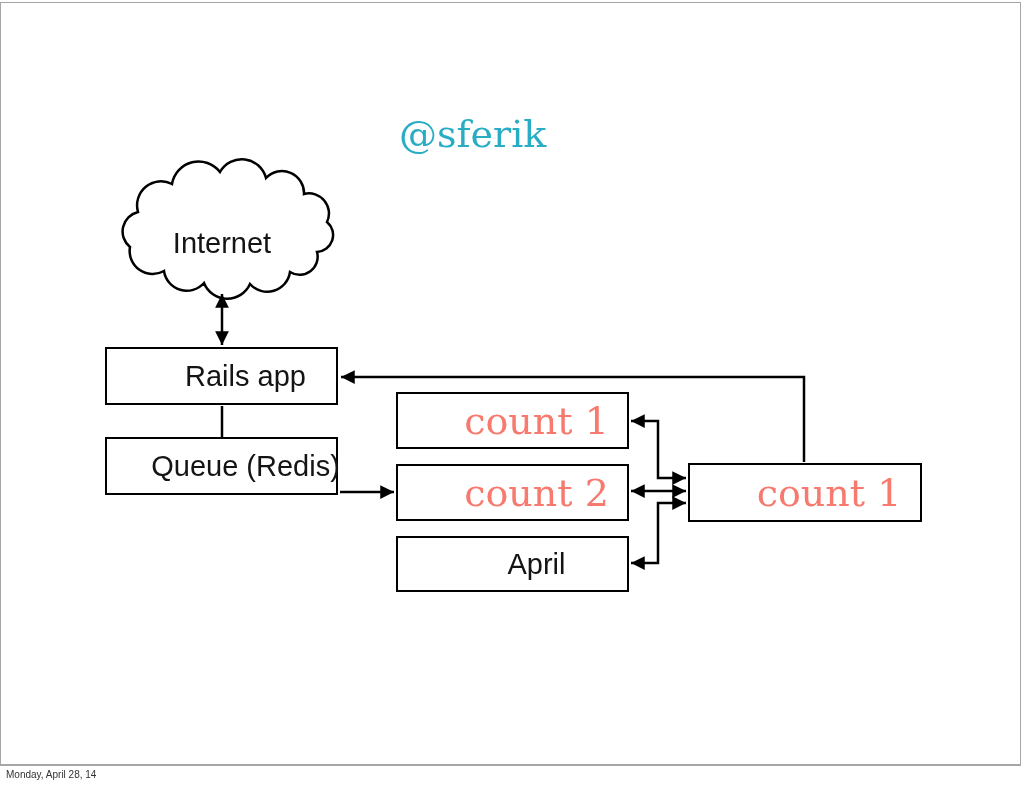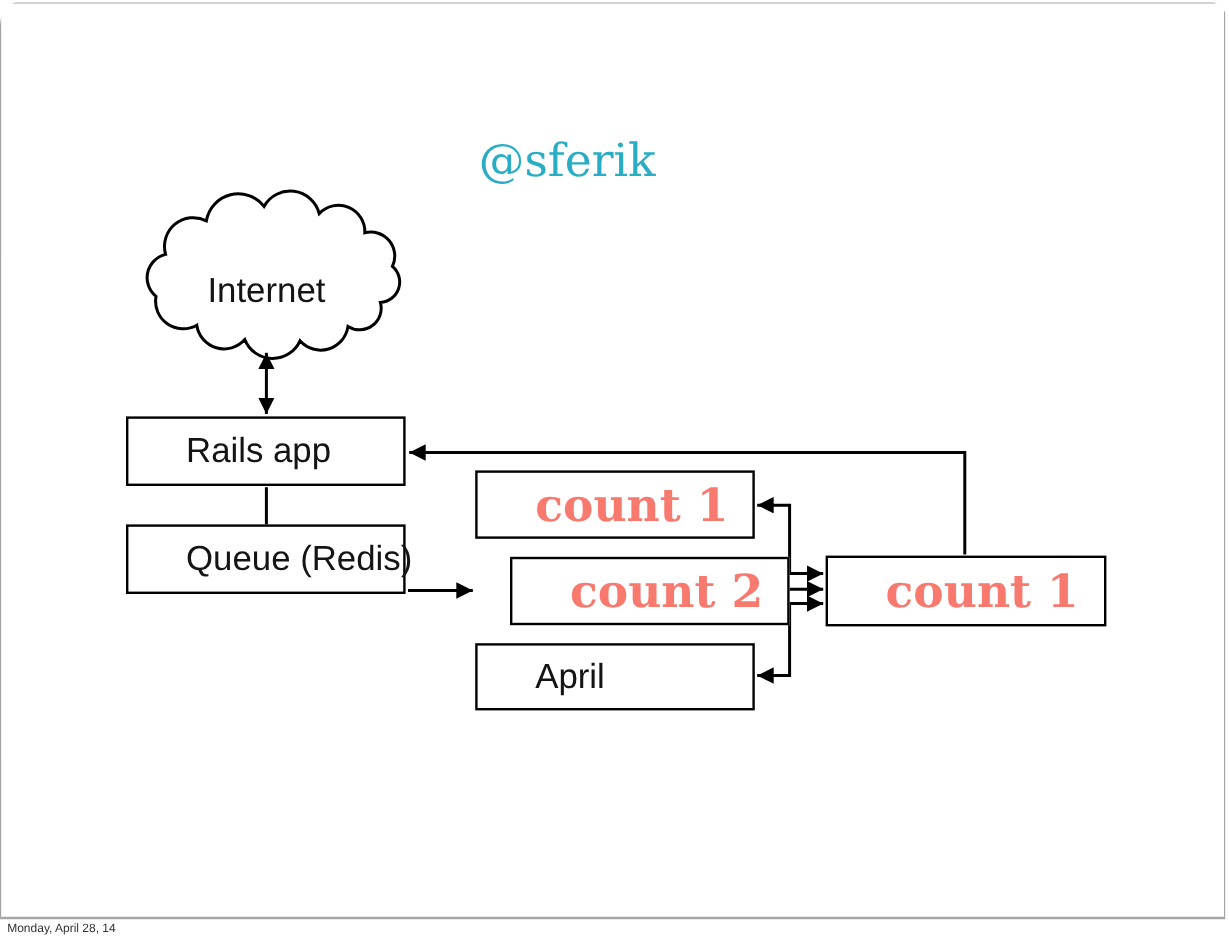--- a/index.html
+++ b/index.html
@@ -10,21 +10,20 @@
     --footer-gray:#333333;
   }
   *{margin:0;padding:0;box-sizing:border-box;}
   html,body{background:#ffffff;}
   .stage{
     position:relative;
     width:1024px;height:788px;
     background:#ffffff;
     font-family:"Liberation Sans",sans-serif;
     overflow:hidden;
-    border-radius:21px;
   }
   .slide-frame{
     position:absolute;left:0;top:2px;
     width:1021px;height:764px;
     border:1px solid var(--frame-gray);
     border-bottom-width:2px;
     background:#ffffff;
   }
   .title-line{
     position:absolute;left:399px;
@@ -37,42 +36,42 @@
   .title-question{top:158px;}
   .title-hashtag{color:var(--accent-salmon);font-weight:bold;}
   .diagram-svg{
     position:absolute;left:0;top:0;width:1024px;height:788px;
     pointer-events:none;
   }
   .node{
     position:absolute;
     background:#ffffff;
     border:2.5px solid #000000;
-    display:flex;align-items:center;
+    display:flex;align-items:center;justify-content:center;
     white-space:nowrap;
     padding-left:48px;
   }
   .node-label-sans{
     font-family:"Liberation Sans",sans-serif;
     font-size:29px;color:#141414;
   }
   .node-label-count{
     font-family:"DejaVu Serif","Liberation Serif",serif;
-    font-size:38px;font-weight:bold;color:var(--accent-salmon);
+    font-size:38px;font-weight:normal;color:var(--accent-salmon);
   }
   .cloud-label{
     position:absolute;left:142px;top:212px;width:160px;height:40px;
     display:flex;align-items:center;justify-content:center;
     font-family:"Liberation Sans",sans-serif;
     font-size:29px;color:#141414;margin-top:11px;
   }
   .node-rails{left:105px;top:347px;width:233px;height:58px;}
   .node-queue{left:105px;top:437px;width:233px;height:58px;}
   .node-count-top{left:396px;top:392px;width:233px;height:57px;}
-  .node-count-middle{left:396px;top:464px;width:233px;height:57px;margin-left:29px;}
+  .node-count-middle{left:396px;top:464px;width:233px;height:57px;}
   .node-worker{left:396px;top:536px;width:233px;height:56px;}
   .node-count-right{left:688px;top:463px;width:234px;height:59px;}
   .footer-date{
     position:absolute;left:6px;top:769px;
     font-family:"Liberation Sans",sans-serif;
     font-size:10px;color:var(--footer-gray);
   }
   .arrow{stroke:#000000;stroke-width:2.5;fill:none;}
   .cloud-shape{stroke:#000000;stroke-width:2.5;fill:#ffffff;}
 </style>

